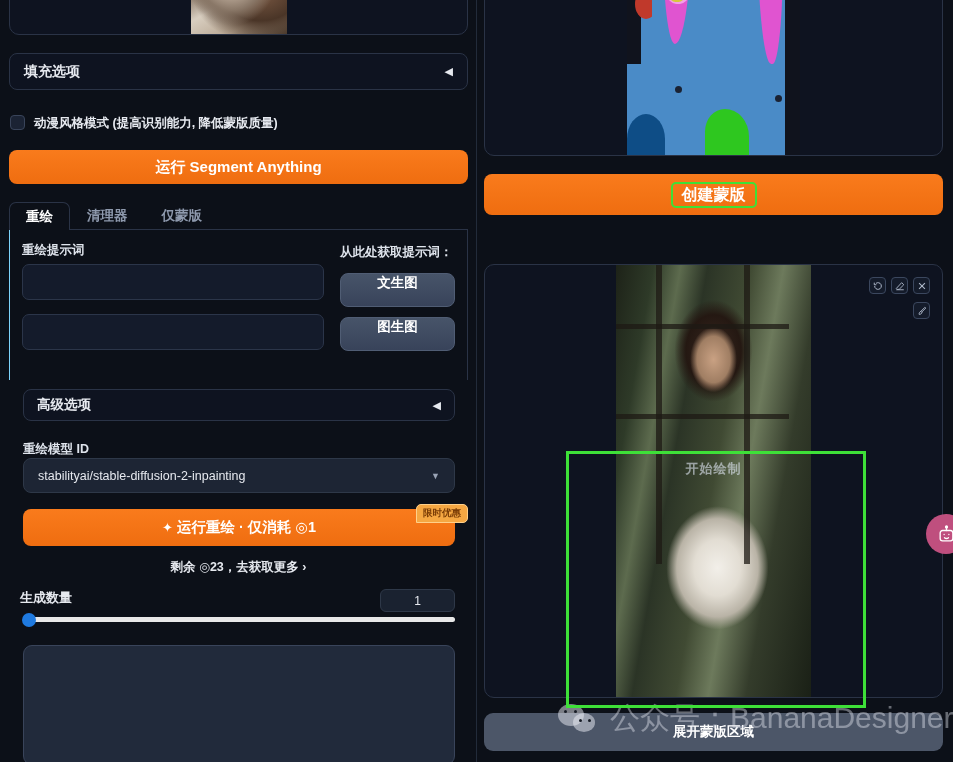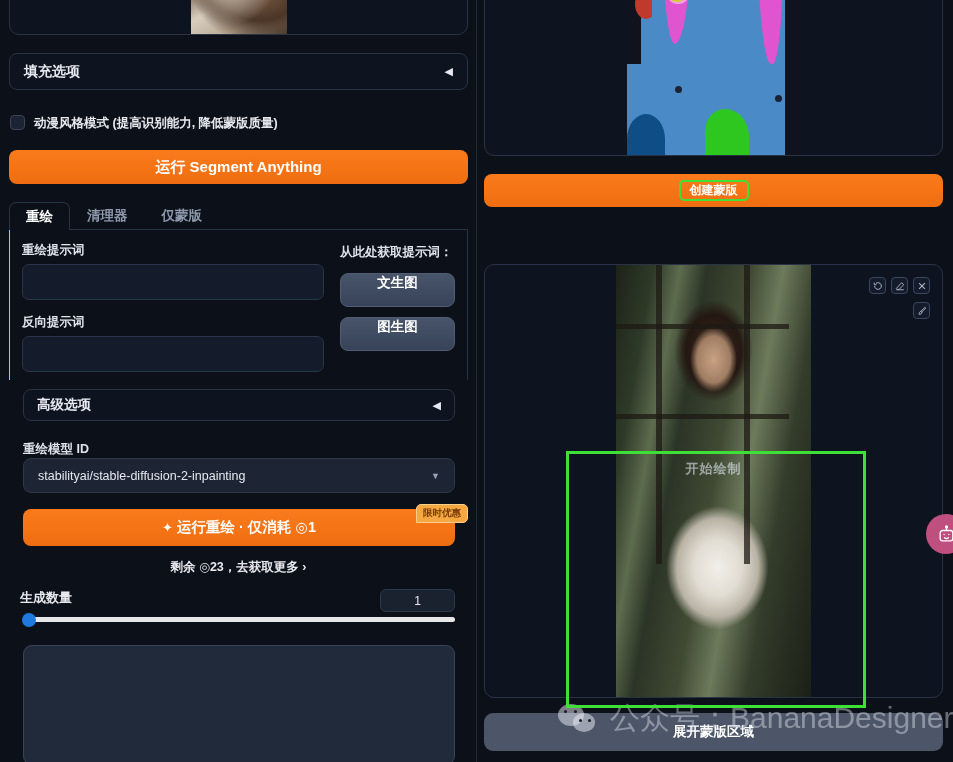--- a/index.html
+++ b/index.html
@@ -183,21 +183,21 @@
     width: 459px; height: 361px;
     border: 1px solid #2a3346; border-radius: 10px;
     background: #0e1320; overflow: hidden;
     display: flex; align-items: flex-end; justify-content: center;
   }
   .seg { position: relative; width: 173px; height: 361px; background: #4a8bc7; overflow: hidden; }
   .seg i { position: absolute; display: block; }
 
   .create-mask {
     position: absolute; left: 482px; top: 174px;
-    width: 459px; height: 33px; font-size: 12px;
+    width: 459px; height: 41px; font-size: 16px;
   }
   .mask-hl {
     border: 2px solid #3ee038; border-radius: 5px;
     padding: 1px 9px; line-height: 1.25;
   }
 
   .photo-card {
     position: absolute; left: 482px; top: 264px;
     width: 459px; height: 434px;
     border: 1px solid #2a3346; border-radius: 10px;
@@ -299,21 +299,20 @@
       </div>
       <div class="tab">
         <span>仅蒙版</span>
       </div>
     </div>
 
     <div class="form-box">
       <div class="form-left">
         <div class="fl-label">重绘提示词</div>
         <textarea class="ta" value="" style=""></textarea>
-        <div class="fl-label">反向提示词</div>
         <textarea class="ta" value="" style=""></textarea>
       </div>
       <div class="form-right">
         <div class="fr-title">从此处获取提示词：</div>
         <div class="gbtn">
           <span>文生图</span>
         </div>
         <div class="gbtn">
           <span>图生图</span>
         </div>

